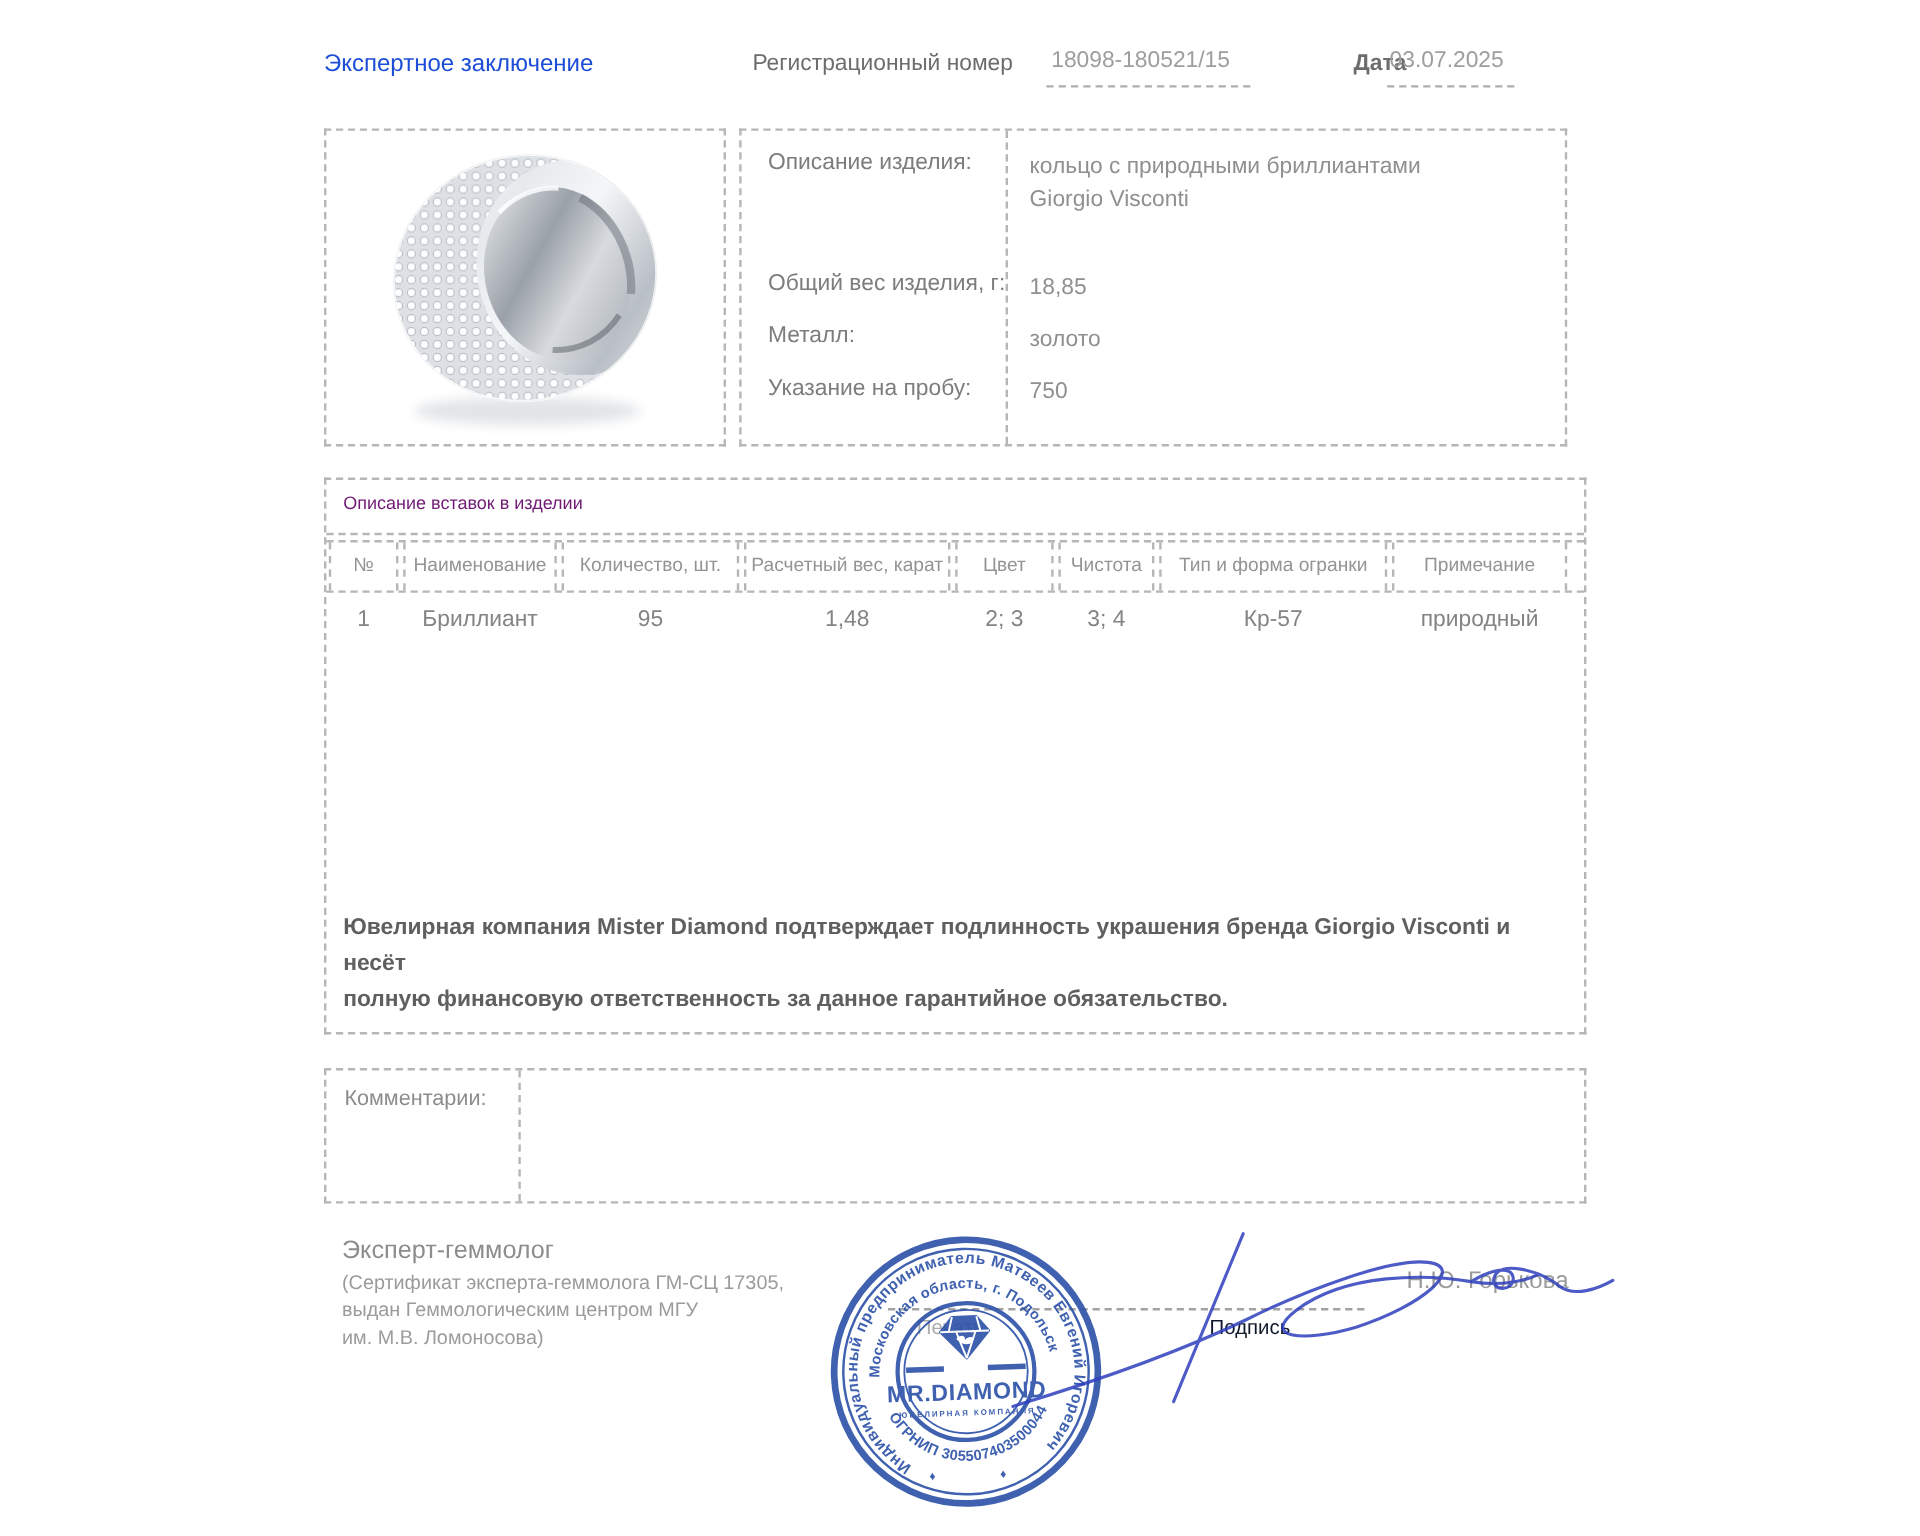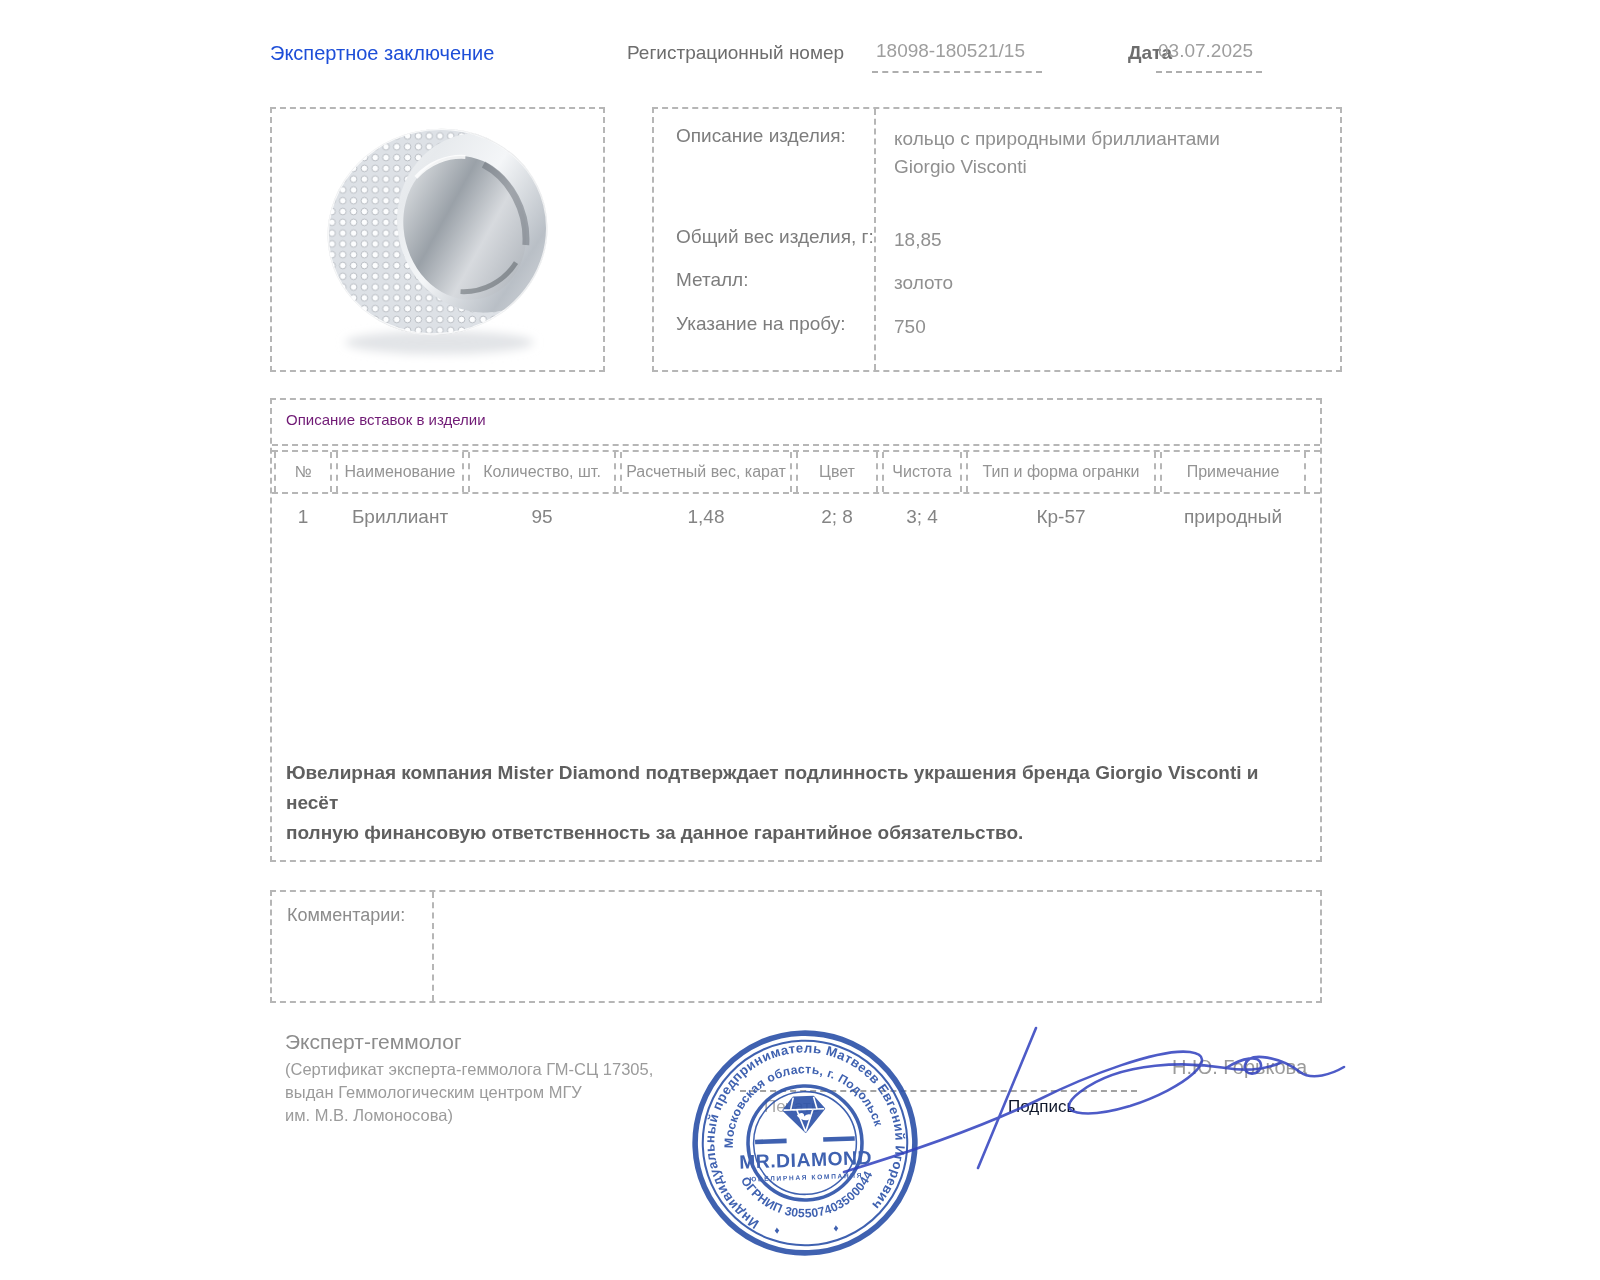--- a/index.html
+++ b/index.html
@@ -16,21 +16,21 @@
   .reg-label   { position:absolute; left:627px; top:42px; font-size:19px; font-weight:normal; color:#6d6d6d; }
   .reg-value   { position:absolute; left:872px; top:40px; width:170px; font-size:19px; color:#9e9e9e;
                  padding:0 2px 9px 4px; border-bottom:2px dashed #aeaeae; }
   .date-label  { position:absolute; left:1128px; top:42px; font-size:19px; font-weight:bold; color:#6d6d6d; }
   .date-value  { position:absolute; left:1156px; top:40px; width:106px; font-size:19px; color:#9e9e9e;
                  padding:0 2px 9px 2px; border-bottom:2px dashed #aeaeae; }
 
   
   .photo-box   { left:270px; top:107px; width:335px; height:265px; }
   .photo-box svg { display:block; width:100%; height:100%; }
-  .details-box { left:652px; top:107px; width:690px; height:265px; }
+  .details-box { left:616px; top:107px; width:690px; height:265px; }
   .details-divider { position:absolute; left:220px; top:0; bottom:0; border-left:2px dashed #b6b6b6; }
   .detail-label { position:absolute; left:22px;  font-size:19px; color:#7d7d7d; }
   .detail-value { position:absolute; left:240px; font-size:19px; color:#909090; line-height:28px; white-space:pre-line; }
 
   
   .table-box { left:270px; top:398px; width:1052px; height:464px; }
   .section-title { position:absolute; left:0; right:0; top:0; height:46px; padding:11px 0 0 14px;
                    font-size:15px; color:#701a75; border-bottom:2px dashed #b6b6b6; }
   .thead { position:absolute; left:0; right:0; top:50px; height:44px; display:flex;
            border-top:2px dashed #b6b6b6; border-bottom:2px dashed #b6b6b6; }
@@ -138,21 +138,21 @@
       <div class="th c4">Цвет</div>
       <div class="th c5">Чистота</div>
       <div class="th c6">Тип и форма огранки</div>
       <div class="th c7">Примечание</div>
     </div>
     <div class="trow">
       <div class="td c0">1</div>
       <div class="td c1">Бриллиант</div>
       <div class="td c2">95</div>
       <div class="td c3">1,48</div>
-      <div class="td c4">2; 8</div>
+      <div class="td c4">2; 3</div>
       <div class="td c5">3; 4</div>
       <div class="td c6">Кр-57</div>
       <div class="td c7">природный</div>
     </div>
     <div class="guarantee">Ювелирная компания Mister Diamond подтверждает подлинность украшения бренда Giorgio Visconti и несёт
 полную финансовую ответственность за данное гарантийное обязательство.</div>
   </div>
 
   <div class="dashed-box comments-box">
     <div class="comments-divider"></div>

